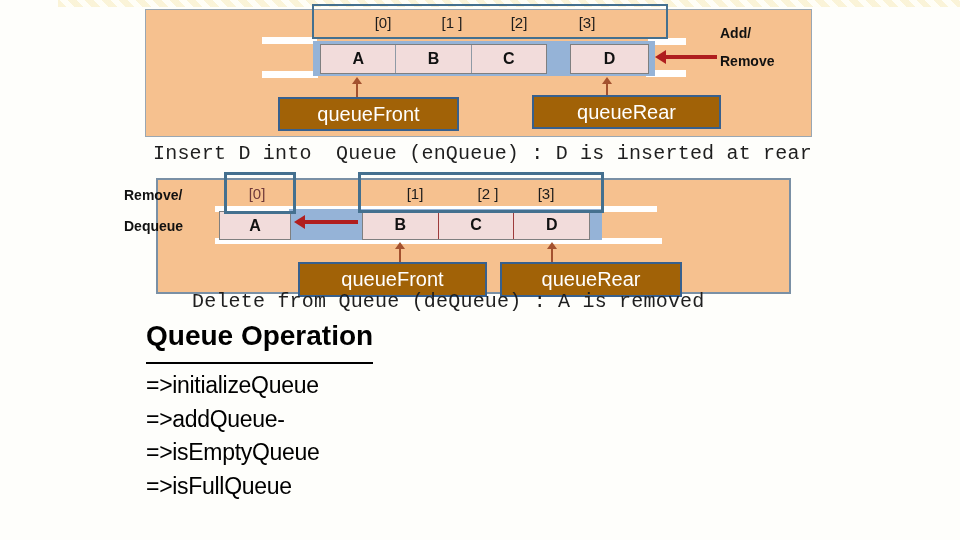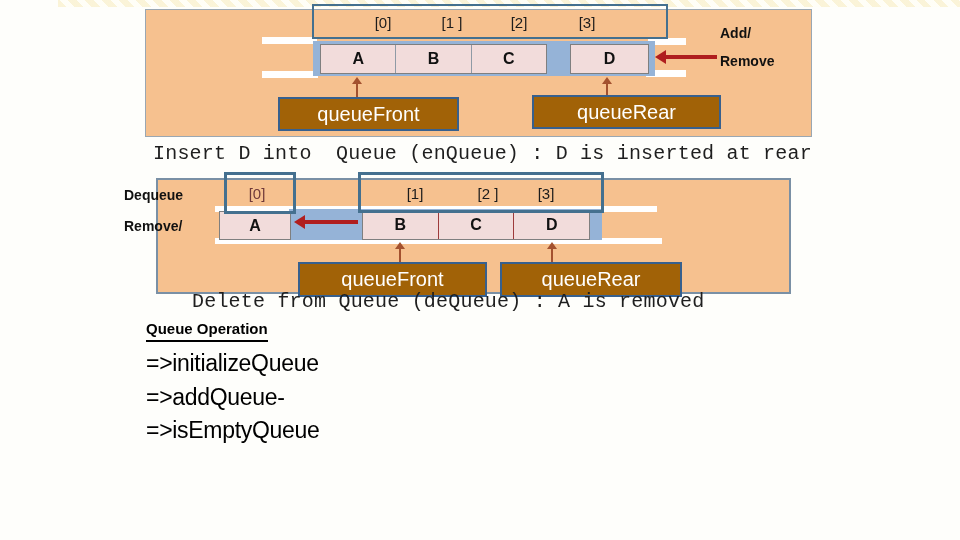--- a/index.html
+++ b/index.html
@@ -57,22 +57,22 @@
         border-left:5px solid transparent;border-right:5px solid transparent;border-bottom:7px solid #A3512F;}
 
   
   .action{position:absolute;font-size:14px;font-weight:bold;color:#111;line-height:28px;}
 
   
   .caption{position:absolute;font-size:20px;color:#1f1f1f;white-space:pre;letter-spacing:.2px;font-family:Liberation Mono, monospace;}
 
   
   .ops{position:absolute;left:146px;top:320px;color:#000;}
-  .ops .title{display:inline-block;font-size:15px;font-weight:bold;
-        border-bottom:2px solid #000;padding-bottom:3px;margin-bottom:5px;}
+  .ops .title{display:inline-block;font-size:28px;font-weight:bold;
+        border-bottom:2px solid #000;padding-bottom:10px;margin-bottom:5px;}
   .ops .item{font-size:23px;line-height:33.5px;letter-spacing:-.3px;}
 </style>
 </head>
 <body>
 
 <div class="canvas">
   <div class="top-strip"></div>
 
   <div class="panel p1"></div>
 
@@ -115,22 +115,22 @@
   <div class="action" style="left:720px;top:19px;">
     <div>Add/</div>
     <div>Remove</div>
   </div>
 
   <div class="caption" style="left:153px;top:142px;">Insert D into  Queue (enQueue) : D is inserted at rear</div>
 
   <div class="panel p2"></div>
 
   <div class="action" style="left:124px;top:180px;line-height:31px;">
+    <div>Remove/</div>
     <div>Dequeue</div>
-    <div>Remove/</div>
   </div>
 
   <div class="wbar" style="left:215px;top:206px;width:442px;height:6px;"></div>
   <div class="wbar" style="left:215px;top:238px;width:447px;height:6px;"></div>
 
   <div class="strip" style="left:289px;top:209px;width:313px;height:31px;"></div>
   <div class="cellsingle" style="left:219px;top:211px;width:70px;height:27px;">A</div>
   <div class="cellgroup g2" style="left:362px;top:210px;width:226px;height:28px;">
     <div class="cell">B</div>
     <div class="cell">C</div>
@@ -163,14 +163,15 @@
   <div class="bluebox" style="left:298px;top:262px;width:185px;height:31px;">queueFront</div>
   <div class="bluebox" style="left:500px;top:262px;width:178px;height:31px;">queueRear</div>
 
   <div class="caption" style="left:192px;top:290px;">Delete from Queue (deQueue) : A is removed</div>
 
   <div class="ops">
     <div class="title">Queue Operation</div>
     <div class="item">=&gt;initializeQueue</div>
     <div class="item">=&gt;addQueue-</div>
     <div class="item">=&gt;isEmptyQueue</div>
+    <div class="item">=&gt;isFullQueue</div>
   </div>
 </div>
 
 </body></html>

